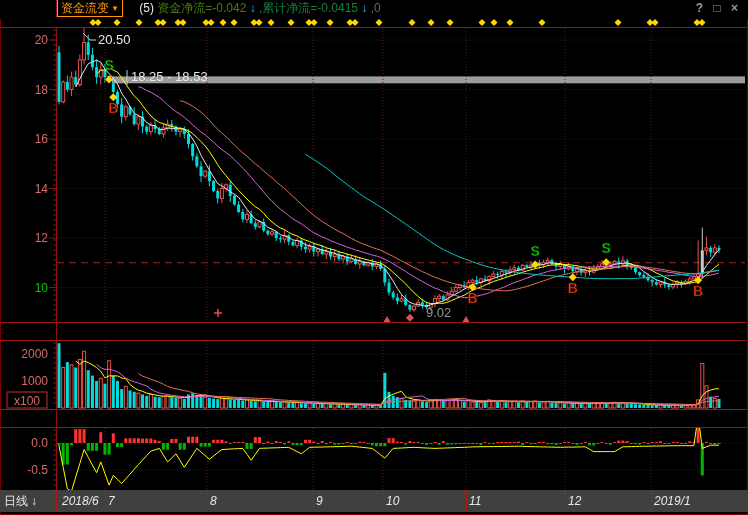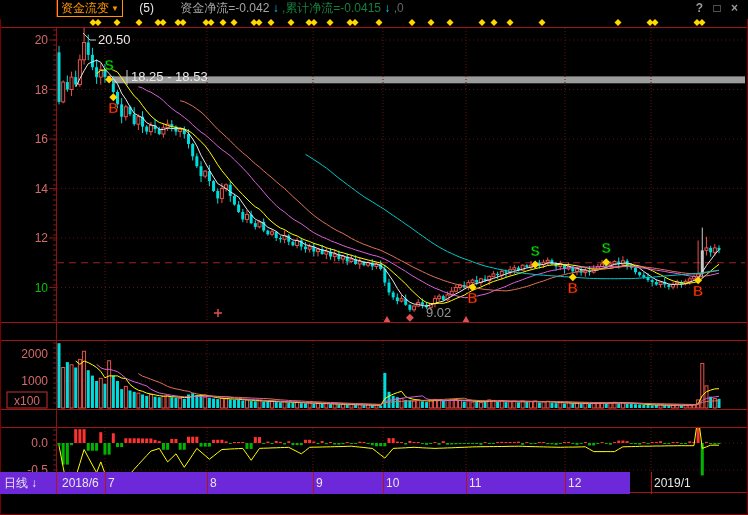--- a/index.html
+++ b/index.html
@@ -11,25 +11,25 @@
   .hdr-vol{top:324;height:16px;line-height:16px;padding-left:60px;box-sizing:border-box;}
   .hdr-flow{top:410;height:17px;line-height:17px;padding-left:57px;box-sizing:border-box;}
   .dd{font-size:8px;color:#e8e8e8;margin-left:2px;vertical-align:1px;}
   .seg{cursor:pointer;color:#e8e8e8;}
   .gap{display:inline-block;width:8px;}
   .right-icons{position:absolute;right:10px;top:0;color:#9a9a9a;}
   .right-icons .icon{margin-left:7px;cursor:pointer;font-weight:bold;}
   .flow-box{border:1px solid #ff9600;color:#ff9600;padding:17px 3px 1px 3px;margin-right:13px;cursor:pointer;}
   .flow-box .dd{color:#ff9600;}
   .vline{position:absolute;left:56px;top:0;bottom:0;width:1px;background:#8c1212;}
-  .bottombar{position:absolute;left:0;top:472px;width:630px;height:22px;background:#6d28d9;z-index:2;
+  .bottombar{position:absolute;left:0;top:490px;width:748px;height:22px;background:#404040;z-index:2;
              color:#e8e8e8;line-height:22px;}
   .period{position:absolute;left:4px;top:0;cursor:pointer;}
   .period .arr{font-weight:bold;margin-left:3px;}
-  .date-label{position:absolute;top:0;color:#e8e8e8;}
+  .date-label{position:absolute;top:0;color:#e8e8e8;font-style:italic;}
   .bsep{position:absolute;top:0;height:22px;width:1px;background:#b41414;}
 </style>
 </head>
 <body>
 
 <div id="app">
   <svg id="cv" width="748" height="515">
       <defs>
         <clipPath id="clipM">
           <rect x="57" y="28" width="688" height="294"></rect>
@@ -920,21 +920,21 @@
     <span class="right-icons">
       <span class="icon">?</span>
       <span class="icon">□</span>
       <span class="icon">×</span>
     </span>
   </div>
 
   <div class="hdr hdr-flow">
     <div class="vline"></div>
     <span class="flow-box"><span>资金流变</span><span class="dd">▼</span></span>
-    <span><span style="color: rgb(232, 232, 232);">(5) </span><span style="color: #a3a3a3; margin-left: 23px;">资金净流=-0.042</span><span style="color: rgb(0, 200, 255);"> ↓</span><span style="color: #15803d;"> ,累计净流=-0.0415</span><span style="color: rgb(0, 200, 255);"> ↓</span><span style="color: rgb(100, 100, 100);"> ,0</span></span>
+    <span><span style="color: rgb(232, 232, 232);">(5) </span><span style="color: #4d7c0f;">资金净流=-0.042</span><span style="color: rgb(0, 200, 255);"> ↓</span><span style="color: #15803d;"> ,累计净流=-0.0415</span><span style="color: rgb(0, 200, 255);"> ↓</span><span style="color: rgb(100, 100, 100);"> ,0</span></span>
     <span class="right-icons">
       <span class="icon">?</span>
       <span class="icon">□</span>
       <span class="icon">×</span>
     </span>
   </div>
 
   <div class="bottombar">
     <span class="period"><span>日线</span><span class="arr">↓</span></span>
     <span id="dates"><span class="date-label" style="left: 62px;">2018/6</span><span class="date-label" style="left: 108px;">7</span><span class="date-label" style="left: 210px;">8</span><span class="date-label" style="left: 316px;">9</span><span class="date-label" style="left: 386px;">10</span><span class="date-label" style="left: 469px;">11</span><span class="date-label" style="left: 568px;">12</span><span class="date-label" style="left: 654px;">2019/1</span></span>

